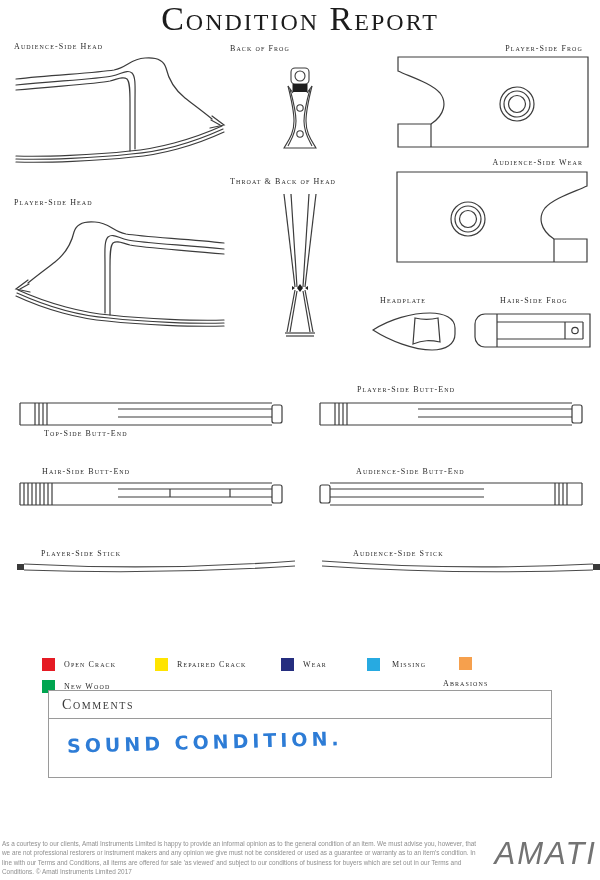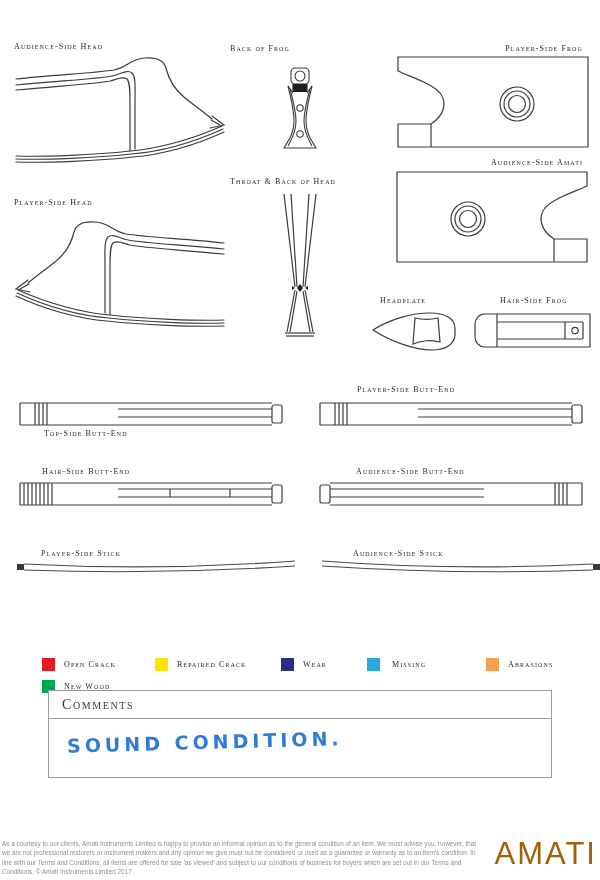--- a/index.html
+++ b/index.html
@@ -29,25 +29,26 @@
   .disclaimer{position:absolute;left:2px;top:839px;width:478px;
               font-family:"Liberation Sans",sans-serif;font-size:6.4px;line-height:1.45;color:#8f8f8f;}
   .brand{position:absolute;left:487px;top:836px;width:110px;text-align:right;
          font-family:"Liberation Sans",sans-serif;font-size:31px;letter-spacing:2px;font-weight:300;}
 </style>
 </head>
 <body>
 
 <div id="page">
 
+  <div class="title">Condition Report</div>
 
   <div class="lbl" style="left:14px;top:42px;">Audience-Side Head</div>
   <div class="lbl c" style="left:230px;top:44px;width:140px;">Back of Frog</div>
   <div class="lbl r" style="left:403px;top:44px;width:180px;">Player-Side Frog</div>
-  <div class="lbl r" style="left:403px;top:158px;width:180px;">Audience-Side Amati</div>
+  <div class="lbl r" style="left:403px;top:158px;width:180px;">Audience-Side Wear</div>
   <div class="lbl" style="left:14px;top:198px;">Player-Side Head</div>
   <div class="lbl c" style="left:230px;top:177px;width:140px;">Throat &amp; Back of Head</div>
   <div class="lbl c" style="left:380px;top:296px;width:112px;">Headplate</div>
   <div class="lbl c" style="left:500px;top:296px;width:115px;">Hair-Side Frog</div>
   <div class="lbl c" style="left:44px;top:385px;width:200px;margin-top:44px;">Top-Side Butt-End</div>
   <div class="lbl c" style="left:357px;top:385px;width:200px;">Player-Side Butt-End</div>
   <div class="lbl c" style="left:42px;top:467px;width:200px;">Hair-Side Butt-End</div>
   <div class="lbl c" style="left:356px;top:467px;width:200px;">Audience-Side Butt-End</div>
   <div class="lbl c" style="left:41px;top:549px;width:200px;">Player-Side Stick</div>
   <div class="lbl c" style="left:353px;top:549px;width:200px;">Audience-Side Stick</div>
@@ -269,30 +270,30 @@
     <span class="lab">Repaired Crack</span>
   </div>
   <div class="legend-item" style="left:281px;top:617px;">
     <span class="swatch" style="background-color: rgb(37, 46, 127);"></span>
     <span class="lab">Wear</span>
   </div>
   <div class="legend-item" style="left:367px;top:617px;gap:12px;">
     <span class="swatch" style="background-color: rgb(39, 170, 225);"></span>
     <span class="lab">Missing</span>
   </div>
-  <div class="legend-item" style="left:486px;top:617px;">
+  <div class="legend-item" style="left:443px;top:617px;flex-direction:column;">
     <span class="swatch" style="background-color: rgb(246, 160, 77);"></span>
     <span class="lab">Abrasions</span>
   </div>
   <div class="legend-item" style="left:42px;top:639px;">
     <span class="swatch" style="background-color: rgb(0, 165, 80);"></span>
     <span class="lab">New Wood</span>
   </div>
 
   <div class="comments">
     <div class="hdr">Comments</div>
     <div class="handwriting" style="color: rgb(45, 124, 214);">Sound condition.</div>
   </div>
 
   <div class="disclaimer">As a courtesy to our clients, Amati Instruments Limited is happy to provide an informal opinion as to the general condition of an item. We must advise you, however, that we are not professional restorers or instrument makers and any opinion we give must not be considered or used as a guarantee or warranty as to an item's condition. In line with our Terms and Conditions, all items are offered for sale 'as viewed' and subject to our conditions of business for buyers which are set out in our Terms and Conditions. © Amati Instruments Limited 2017</div>
-  <div class="brand" style="color: #a16207;">AMATI</div>
+  <div class="brand" style="color: #737373; font-style: italic;">AMATI</div>
 
 </div>
 
 </body></html>

